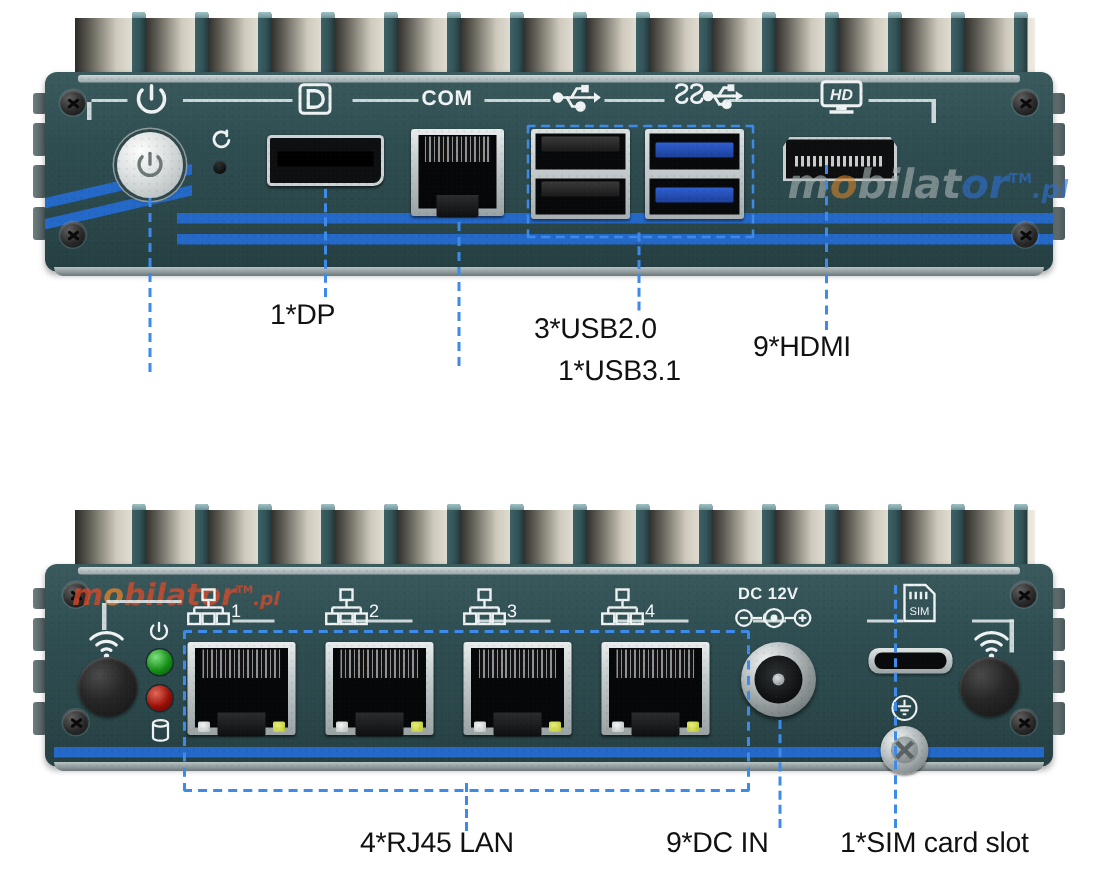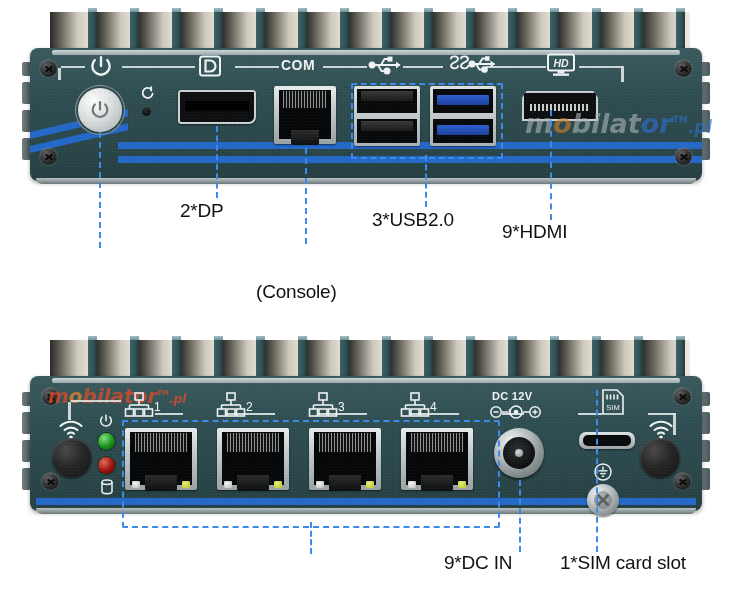--- a/index.html
+++ b/index.html
@@ -404,23 +404,23 @@
   </div>
 
   <div class="dashbox" style="left:351px;top:83px;width:148px;height:72px;"></div>
 
   <div class="leader" style="left:99px;top:132px;height:116px;"></div>
   <div class="leader" style="left:216px;top:126px;height:72px;"></div>
   <div class="leader" style="left:305px;top:148px;height:96px;"></div>
   <div class="leader" style="left:425px;top:155px;height:52px;"></div>
   <div class="leader" style="left:550px;top:110px;height:110px;"></div>
 
-  <div class="cap" style="left:180px;top:200px;">2*DP</div>
-  <div class="cap" style="left:256px;top:281px;">(Console)</div>
-  <div class="cap" style="left:372px;top:209px;">3*USB2.0</div>
+  <div class="cap" style="left:180px;top:200px;">1*DP</div>
+  <div class="cap" style="left:356px;top:209px;">3*USB2.0</div>
+  <div class="cap" style="left:372px;top:237px;">1*USB3.1</div>
   <div class="cap" style="left:502px;top:221px;">9*HDMI</div>
 </div>
 
 <div class="panel" style="left:0;top:310px;width:732px;height:279px;">
 
   <div class="fins" style="left:50px;top:26px;width:640px;height:48px;">
     <div class="gap" style="left:0px;width:46px;"></div>
     <div class="gap" style="left:46px;width:42px;"></div>
     <div class="gap" style="left:88px;width:42px;"></div>
     <div class="gap" style="left:130px;width:42px;"></div>
@@ -675,15 +675,16 @@
       <div style="position:absolute;left:50%;top:50%;width:15px;height:3px;background:#5a6264;transform:translate(-50%,-50%) rotate(-45deg);"></div>
     </div>
   </div>
 
   <div class="dashbox" style="left:122px;top:110px;width:374px;height:104px;"></div>
 
   <div class="leader" style="left:310px;top:212px;height:32px;"></div>
   <div class="leader" style="left:519px;top:170px;height:72px;"></div>
   <div class="leader" style="left:596px;top:80px;height:162px;"></div>
 
+  <div class="cap" style="left:240px;top:242px;">4*RJ45 LAN</div>
   <div class="cap" style="left:444px;top:242px;">9*DC IN</div>
   <div class="cap" style="left:560px;top:242px;">1*SIM card slot</div>
 </div>
 
 </body></html>

